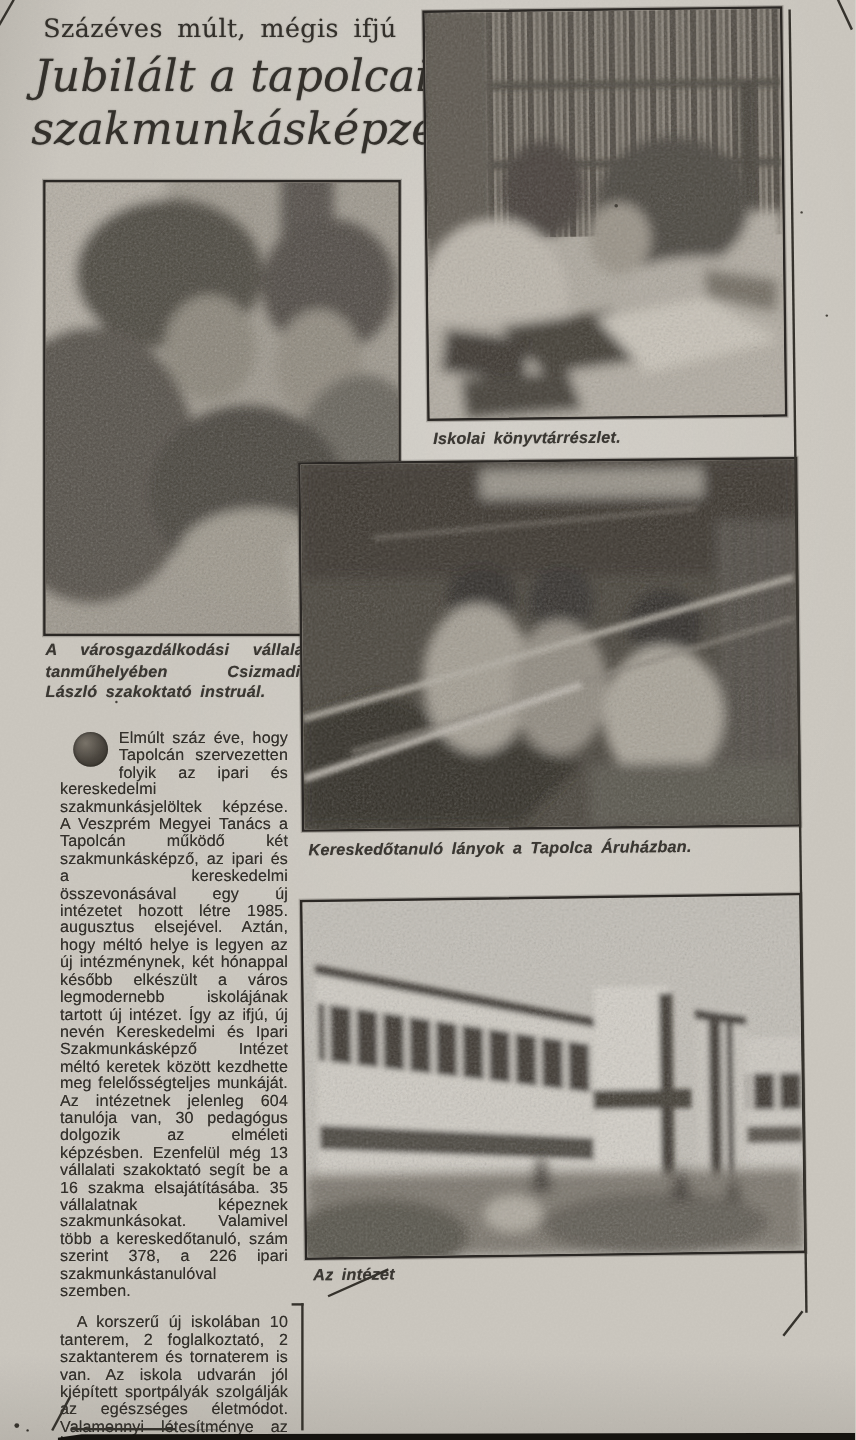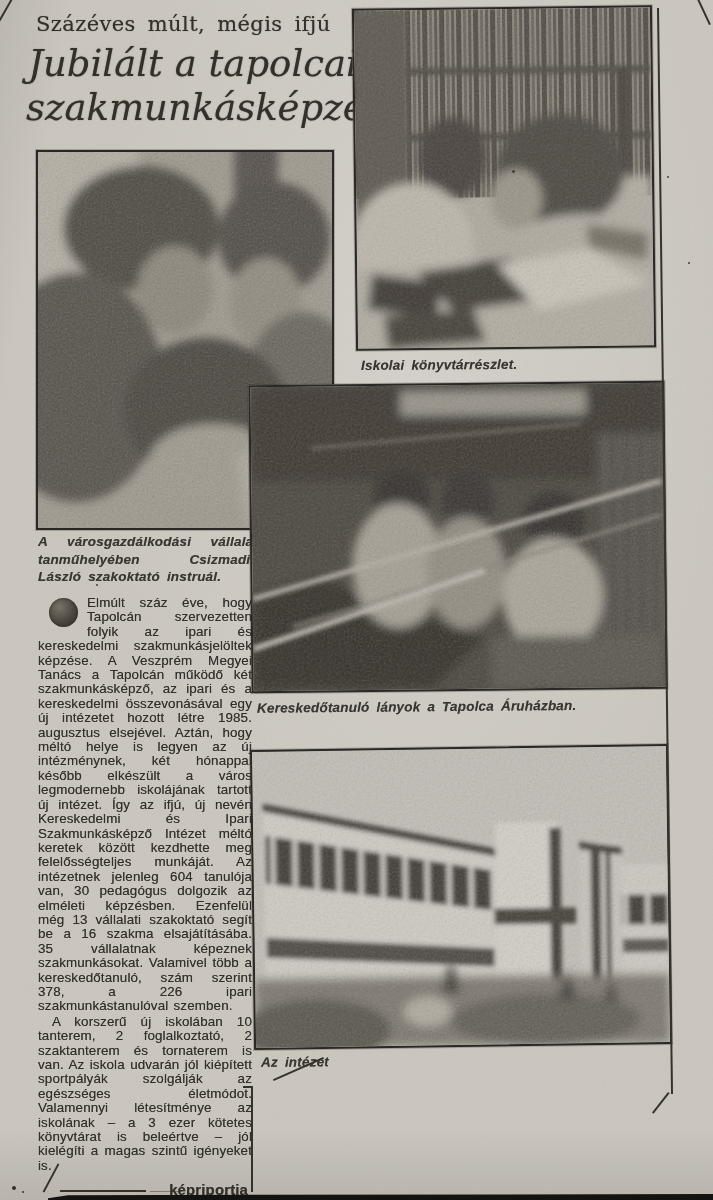--- a/index.html
+++ b/index.html
@@ -44,21 +44,21 @@
   .cap-workshop{left:38px;top:533px;width:220px;text-align:justify;}
   .cap-library{left:361px;top:356px;width:280px;transform:rotate(-.4deg);}
   .cap-store{left:257px;top:698px;width:400px;transform:rotate(-.5deg);}
   .cap-building{left:261px;top:1053px;width:200px;transform:rotate(-.5deg);}
   .body-col{
     position:absolute;left:38px;top:596px;width:214px;
     font-size:13.4px;line-height:14.4px;text-align:justify;
     letter-spacing:.12px;word-spacing:1.4px;
     color:var(--ink,#33302b);text-shadow:0 0 .55px rgba(51,48,43,.65);
   }
-  .body-col p{margin:0;}
+  .body-col p{margin:12px;}
   .body-col p + p{text-indent:14px;margin-top:1px;}
   .ornament{
     float:left;width:29px;height:29px;border-radius:50%;
     margin:2px 9px 9px 11px;
     background:radial-gradient(circle at 36% 32%, #7a746a 0%, #4a453e 55%, #353129 100%);
     box-shadow:inset 0 0 3px rgba(0,0,0,.5);
   }
   .byline{margin-top:7px;padding-right:4px;text-align:right;
     font-weight:bold;font-size:15px;line-height:19px;color:var(--ink,#33302b);
     text-shadow:0 0 .6px rgba(51,48,43,.6);}

